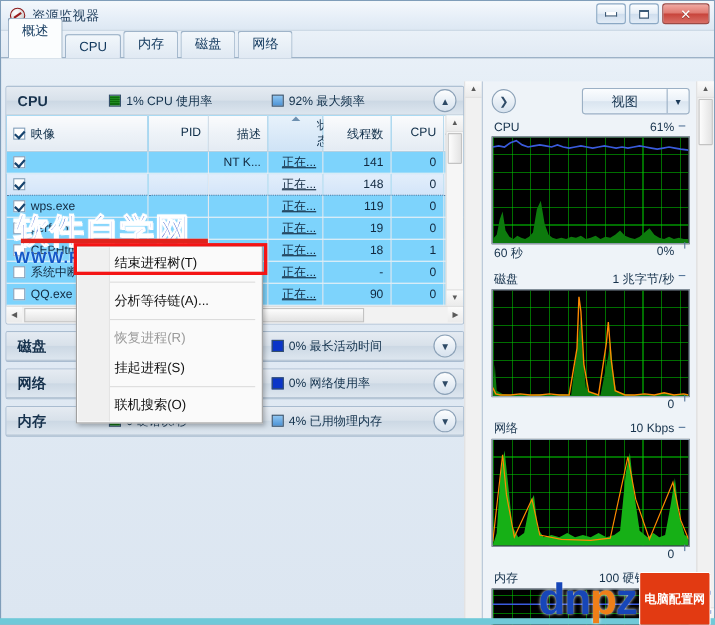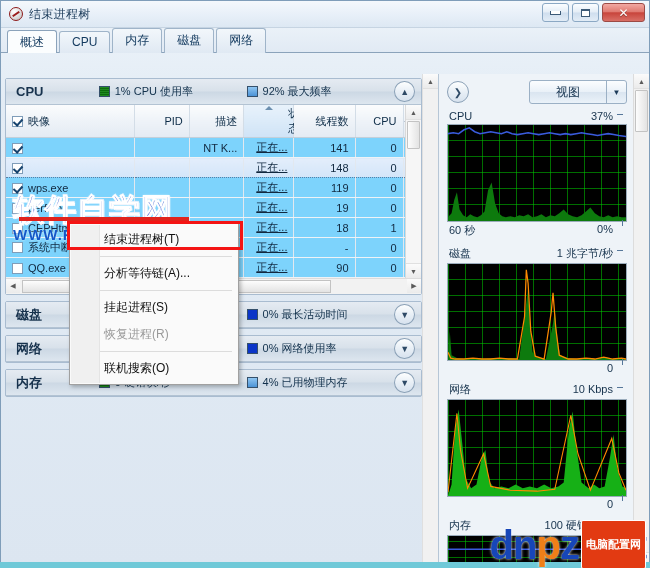--- a/index.html
+++ b/index.html
@@ -91,21 +91,21 @@
     border-bottom: none;
     border-radius: 3px 3px 0 0;
     background: linear-gradient(180deg,#f2f7fb 0%, #e0e9f3 100%);
     margin-right: 2px;
     position: relative; top: 1px;
   }
   .tab.active {
     background: #fbfdfe;
     border-color: #8ba3bb;
     top: 1px;
-    padding-bottom: 2px;
+    padding-bottom: 16px;
     z-index: 2;
   }
 
   
   .content {
     position: absolute; left: 0; top: 73px; right: 0; bottom: 0;
     display: flex;
   }
   .left-pane {
     position: relative;
@@ -408,21 +408,21 @@
   }
 </style>
 </head>
 <body>
 
 <div id="app">
   <div class="win-frame">
 
     <div class="titlebar">
       <div class="title-icon"></div>
-      <div class="title-text">结束进程树</div>
+      <div class="title-text">资源监视器</div>
       <div class="win-buttons">
         <div class="win-btn">
           <span class="glyph-min"></span>
         </div>
         <div class="win-btn">
           <span class="glyph-max"></span>
         </div>
         <div class="win-btn close">
           <span class="glyph-close">✕</span>
         </div>
@@ -616,22 +616,22 @@
           <div class="l2">WWW.RJZXW.COM</div>
         </div>
         <div class="wm-red"></div>
 
         <div class="ctx">
           <div class="ctx-gutter"></div>
           <div class="ctx-item">结束进程树(T)</div>
           <div class="ctx-sep"></div>
           <div class="ctx-item">分析等待链(A)...</div>
           <div class="ctx-sep"></div>
+          <div class="ctx-item dis">恢复进程(R)</div>
           <div class="ctx-item">挂起进程(S)</div>
-          <div class="ctx-item dis">恢复进程(R)</div>
           <div class="ctx-sep"></div>
           <div class="ctx-item">联机搜索(O)</div>
         </div>
         <div class="red-box"></div>
       </div>
 
       <div class="left-scroll">
         <div class="vs-arrow">▲</div>
       </div>
 
@@ -644,21 +644,21 @@
             </div>
             <div class="rp-viewbtn">
               <div class="rp-viewlabel">视图</div>
               <div class="rp-viewarrow">▼</div>
             </div>
           </div>
 
           <div class="graph-block">
             <div class="graph-hdr">
               <span>CPU</span>
-              <span class="mx">37%</span>
+              <span class="mx">61%</span>
             </div>
             <div class="graph">
               <div class="grid"></div>
               <svg viewBox="0 0 200 100" preserveAspectRatio="none">
                 <polygon fill="#0d7a0d" points="0,100 0,96 4,92 7,78 10,70 13,88 17,94 21,96 25,93 29,95 33,96 37,94 41,90 45,68 49,60 53,82 57,92 61,95 65,96 70,95 75,96 80,94 85,95 90,93 95,96 100,95 105,93 110,96 115,94 120,95 125,92 130,88 135,93 140,95 145,96 150,94 155,90 160,86 165,92 170,95 175,96 180,94 185,96 190,95 195,96 200,96 200,100"></polygon>
                 <polyline fill="none" stroke="#3a5bdd" stroke-width="1.6" points="0,9 6,8 12,9 18,5 24,3 30,7 36,9 42,8 48,7 54,8 60,9 66,7 72,9 78,10 84,9 90,8 96,9 102,10 108,9 114,8 120,9 126,10 132,9 138,10 144,9 150,8 156,9 162,10 168,11 174,10 180,9 186,10 192,11 200,12"></polyline>
               </svg>
             </div>
             <div class="graph-foot">
               <span>60 秒</span>

